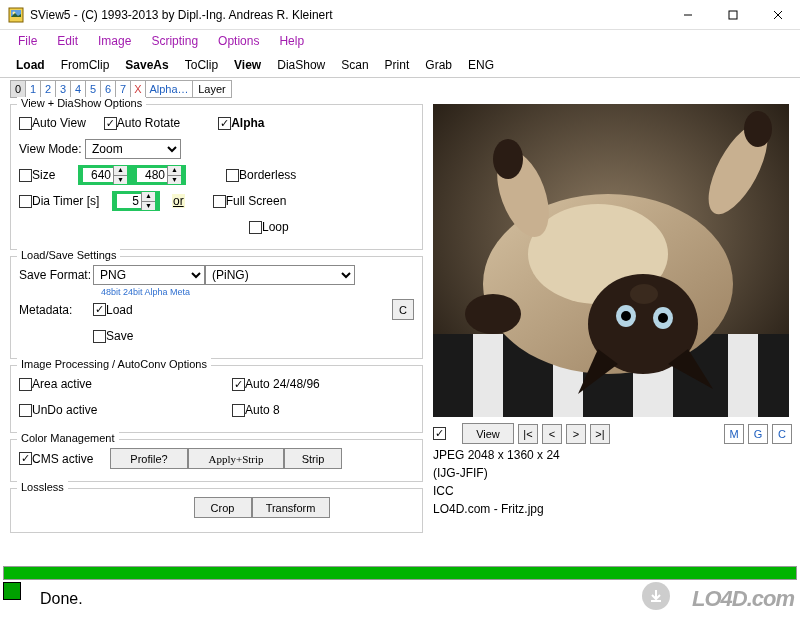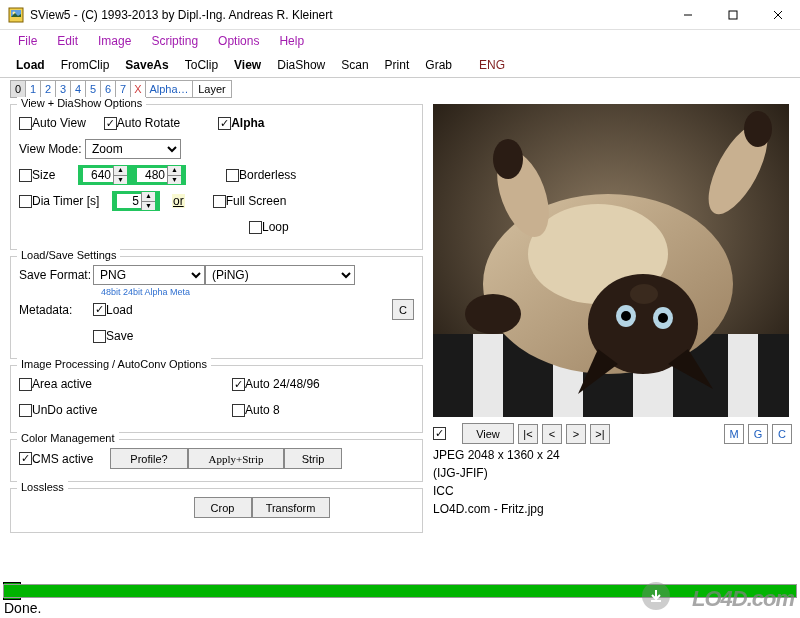--- a/index.html
+++ b/index.html
@@ -13,21 +13,21 @@
     .win-btn { width: 45px; height: 30px; display: flex; align-items: center; justify-content: center; font-size: 10px; }
     
     
     .menubar { height: 22px; display: flex; align-items: center; padding: 0 8px; gap: 0; }
     .menu-item { font-size: 12px; padding: 2px 10px; color: #a21caf; }
     
     
     .toolbar { height: 26px; display: flex; align-items: center; padding: 0 8px; gap: 0; border-bottom: 1px solid #ccc;}
     .tb-item { font-size: 12px; padding: 2px 8px; color: #000; }
     .tb-item.bold { font-weight: bold; }
-    .tb-item.eng { color: #7f1d1d; margin-left: 11px; }
+    .tb-item.eng { color: #000000; }
     
     
     .tabstrip { height: 22px; display: flex; align-items: center; padding: 2px 10px; gap: 0;}
     .tab { border: 1px solid #aaa; font-size: 11px; min-width: 16px; height: 18px; display: inline-flex; align-items: center; justify-content: center; padding: 0 3px; margin-right: -1px; background: #fff; }
     .tab.sel { background: #e0e0e0; color: #000; }
     .tab.blue { color: #2060c0; }
     .tab.x { color: #d04040; }
     
     
     .main { display: flex; height: 476px; }
@@ -63,21 +63,21 @@
     .info-row { display: flex; align-items: center; gap: 4px; margin-top: 6px; }
     .info-row .btn { padding: 2px 6px;}
     .nav-btn { border: 1px solid #888; background: #eee; width: 20px; height: 20px; font-size: 11px; display: inline-flex; align-items: center; justify-content: center;}
     .sq-btn { border: 1px solid #888; background: #fff; width: 20px; height: 20px; font-size: 11px; display: inline-flex; align-items: center; justify-content: center; color: #2060c0;}
     .info-text { font-size: 12px; margin-top: 4px; }
     
     
     .status { position: absolute; bottom: 0; left: 0; right: 0; }
     .progress { height: 14px; background: #00b400; margin: 0 3px; position: relative; border: 1px solid #999;}
     .swatch { position: absolute; left: 3px; bottom: 18px; width: 18px; height: 18px; background: #00a000; border: 1px solid #000;}
-    .status-text { font-size: 14px; padding: 2px 4px; }
+    .status-text { font-size: 16px; padding: 10px 4px; margin-left: 36px; }
     
     
     .watermark { position: absolute; right: 6px; bottom: 6px; color: rgba(130,130,130,0.7); font-size: 22px; font-style: italic; font-weight: bold; letter-spacing: -1px;}
     .watermark-dl { position: absolute; right: 130px; bottom: 8px; width: 28px; height: 28px; border-radius: 50%; background: rgba(130,130,130,0.4); display: flex; align-items: center; justify-content: center; color: #fff;}
   </style>
 </head>
 <body>
 
 <div class="titlebar">
   <svg class="titlebar-icon" viewBox="0 0 16 16">

